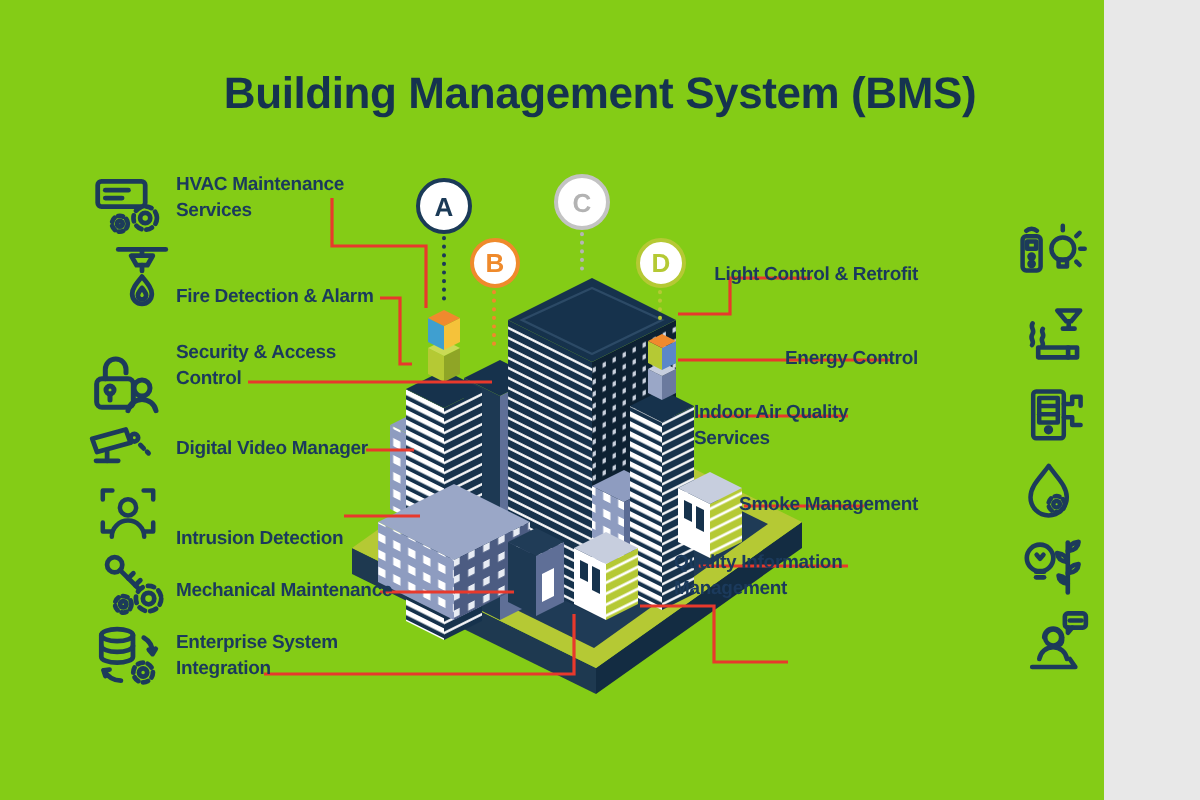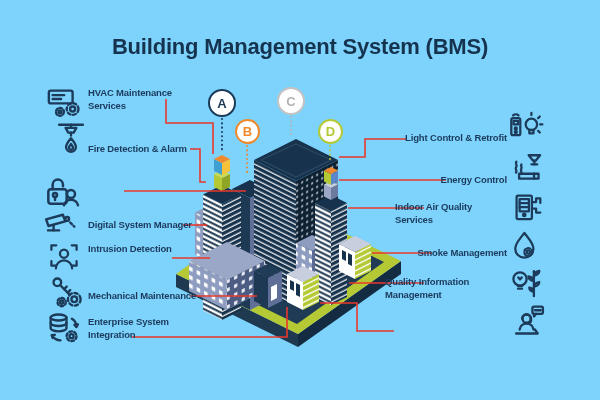--- a/index.html
+++ b/index.html
@@ -1,16 +1,16 @@
 <!DOCTYPE html>
 <html><head>
 <meta charset="utf-8">
 <style>
   html,body{margin:0;padding:0;background:#e8e8e8;}
-  #canvas{position:relative;width:600px;height:400px;background:#7dd3fc;overflow:hidden;
+  #canvas{position:relative;width:552px;height:400px;background:#84cc16;overflow:hidden;
           font-family:"Liberation Sans",sans-serif;}
   #title{position:absolute;left:0;top:34px;width:600px;text-align:center;
          font-size:22px;font-weight:700;color:#15334f;letter-spacing:-0.2px;}
   #scene{position:absolute;left:0;top:0;}
   .lbl{position:absolute;font-weight:700;font-size:9.5px;line-height:12.5px;
        color:#1b3a5c;letter-spacing:-0.15px;white-space:nowrap;}
   .lbl.wrap{white-space:normal;}
   .lbl.r{text-align:left;}
   .ic{position:absolute;}
   .ic svg{stroke:#1c3b5a;fill:none;stroke-width:1.5;stroke-linecap:round;stroke-linejoin:round;}
@@ -323,22 +323,23 @@
         <circle cx="11.4" cy="10.2" r="2.6"></circle>
         <path d="M8.5,10.2 a2.9,2.9 0 0 1 5.8,0"></path>
         <path d="M14.3,10.2 v1 a1.6,1.6 0 0 1 -1.6,1.6"></path>
         <path d="M6.9,17.2 a4.55,4.55 0 0 1 9,0"></path>
         <path d="M4.6,19.8 h14 l-1.8,-2.6"></path>
       </svg>
   </span>
 
   <div class="lbl wrap" style="left:88px;top:87px;width:96px">HVAC Maintenance Services</div>
   <div class="lbl" style="left:88px;top:143px">Fire Detection &amp; Alarm</div>
-  <div class="lbl" style="left:88px;top:219px">Digital System Manager</div>
-  <div class="lbl" style="left:88px;top:243px">Intrusion Detection</div>
+  <div class="lbl wrap" style="left:88px;top:171px;width:96px">Security &amp; Access Control</div>
+  <div class="lbl" style="left:88px;top:219px">Digital Video Manager</div>
+  <div class="lbl" style="left:88px;top:264px">Intrusion Detection</div>
   <div class="lbl wrap" style="left:88px;top:316px;width:102px">Enterprise System Integration</div>
   <div class="lbl" style="left:88px;top:290px">Mechanical Maintenance</div>
 
   <div class="lbl r" style="right:93px;top:132px">Light Control &amp; Retrofit</div>
   <div class="lbl r" style="right:93px;top:174px">Energy Control</div>
   <div class="lbl r wrap" style="right:93px;top:201px;width:112px">Indoor Air Quality Services</div>
   <div class="lbl r" style="right:93px;top:247px">Smoke Management</div>
   <div class="lbl r wrap" style="right:93px;top:276px;width:122px">Quality Information Management</div>
 
 </div>

